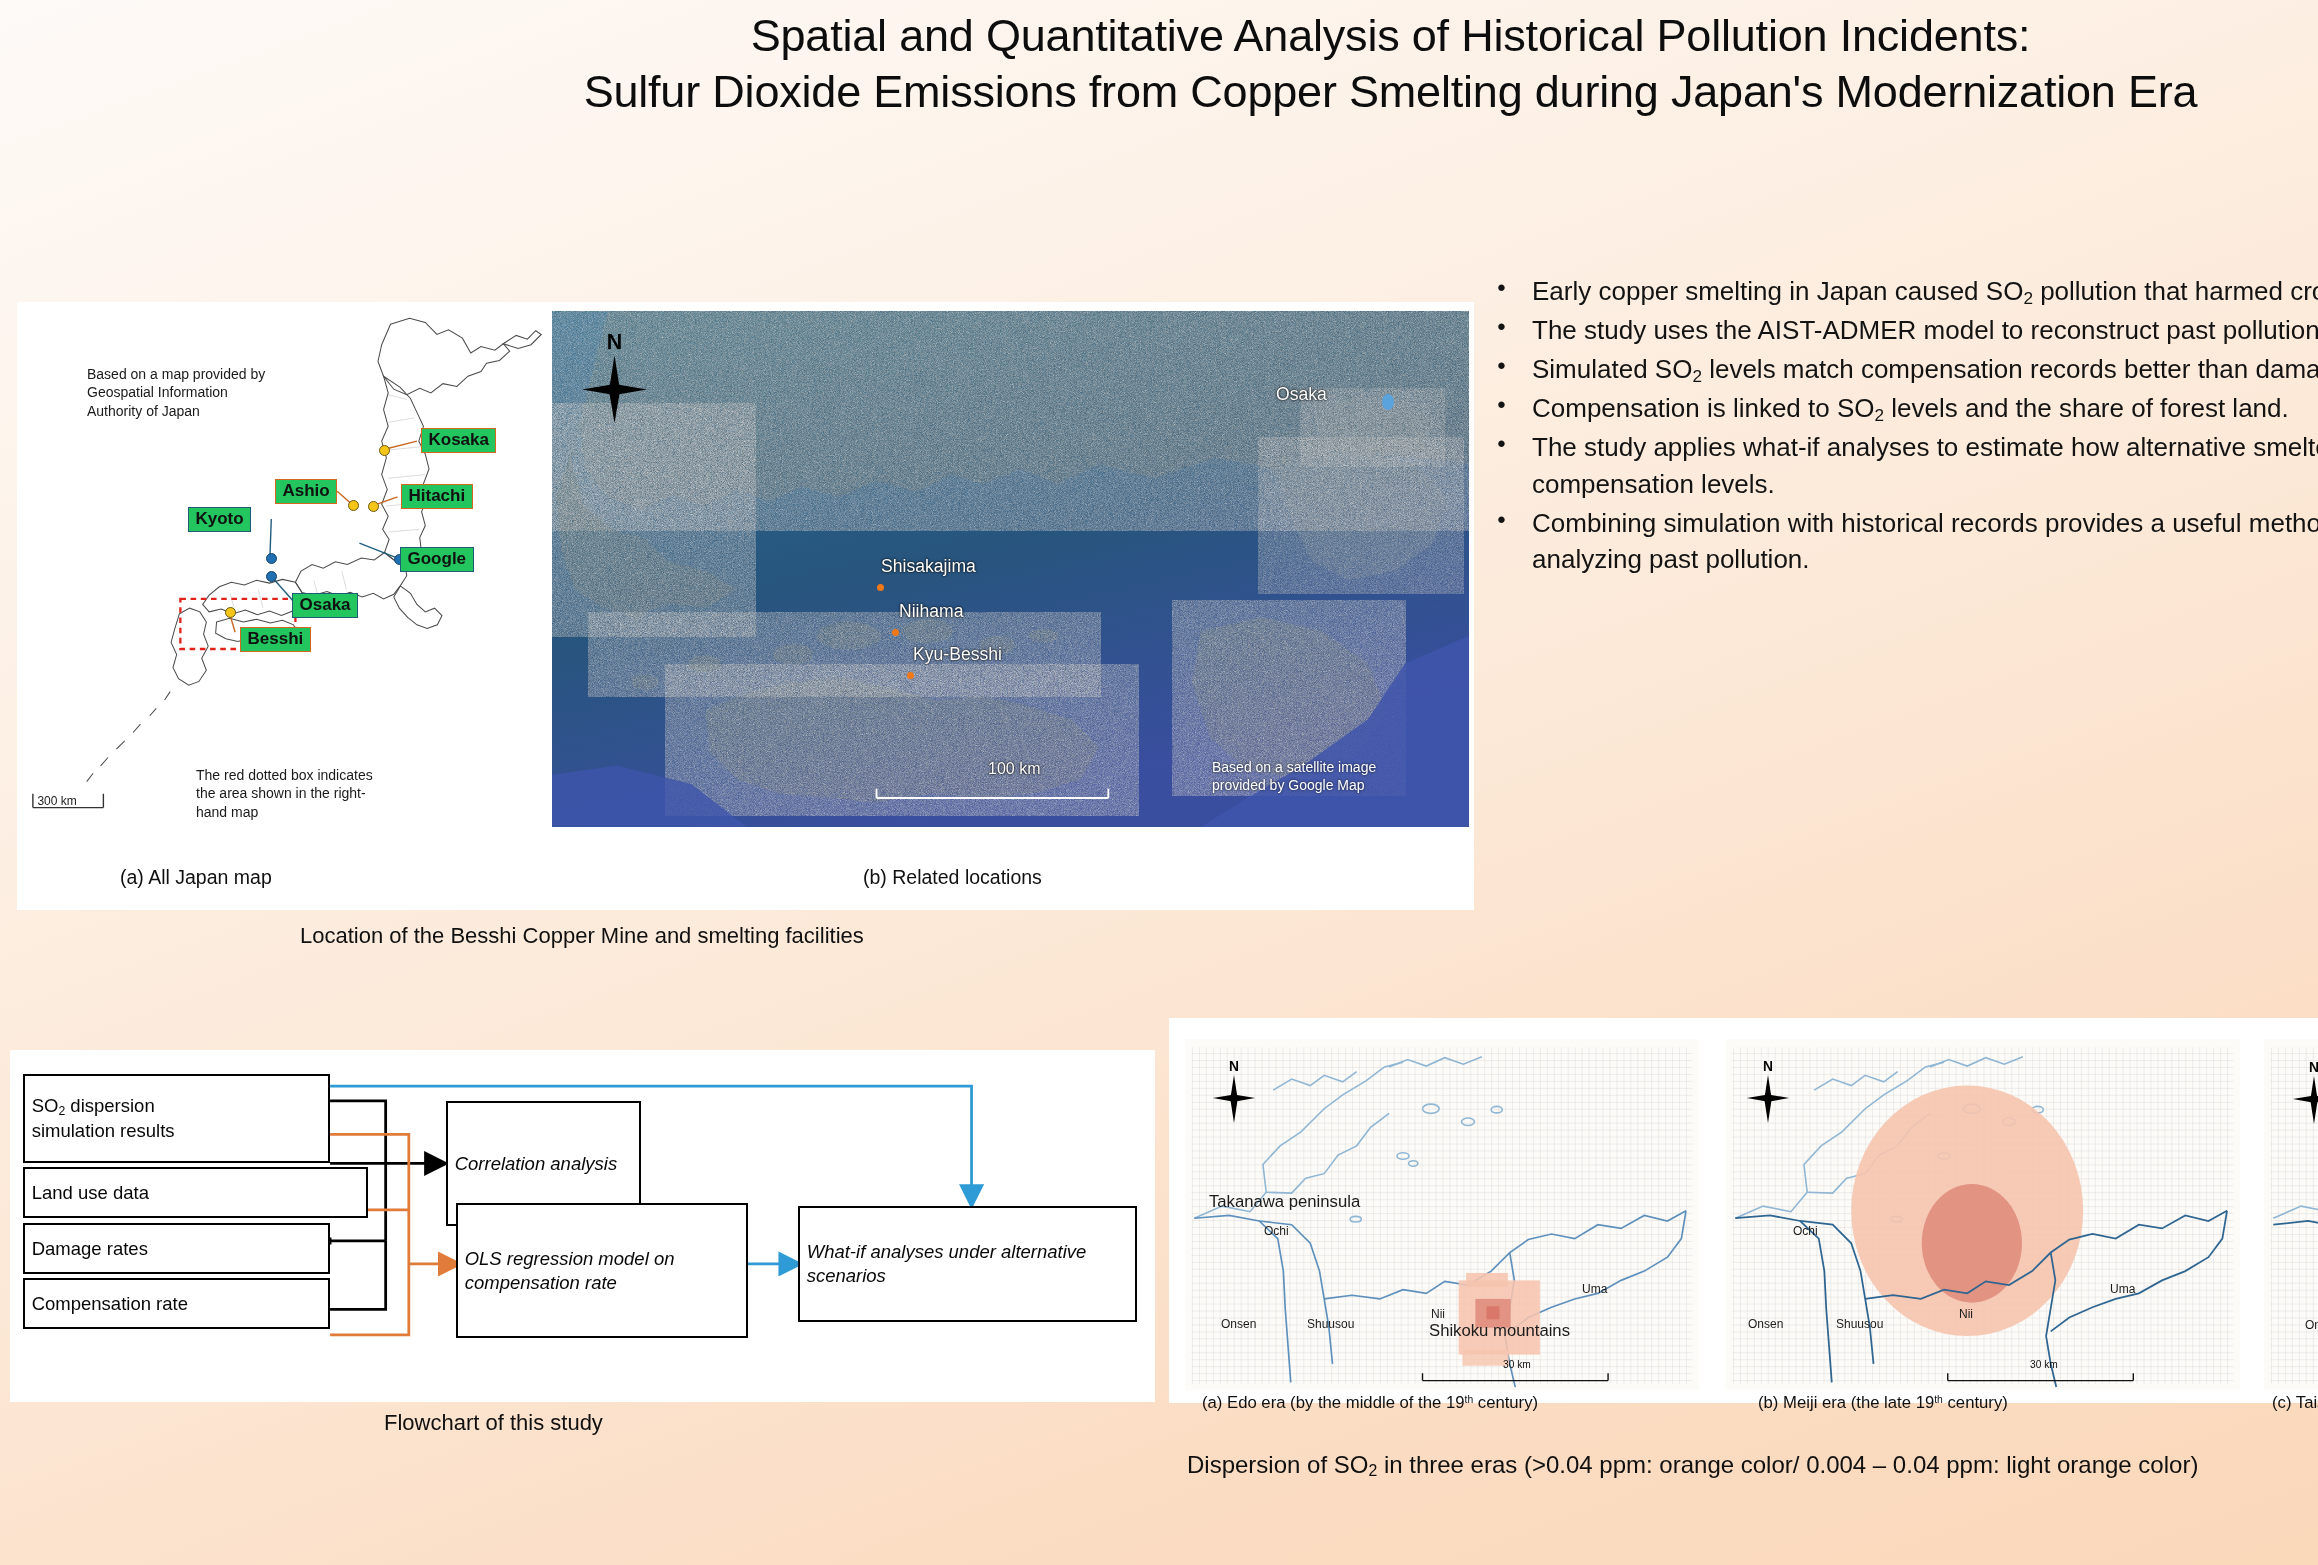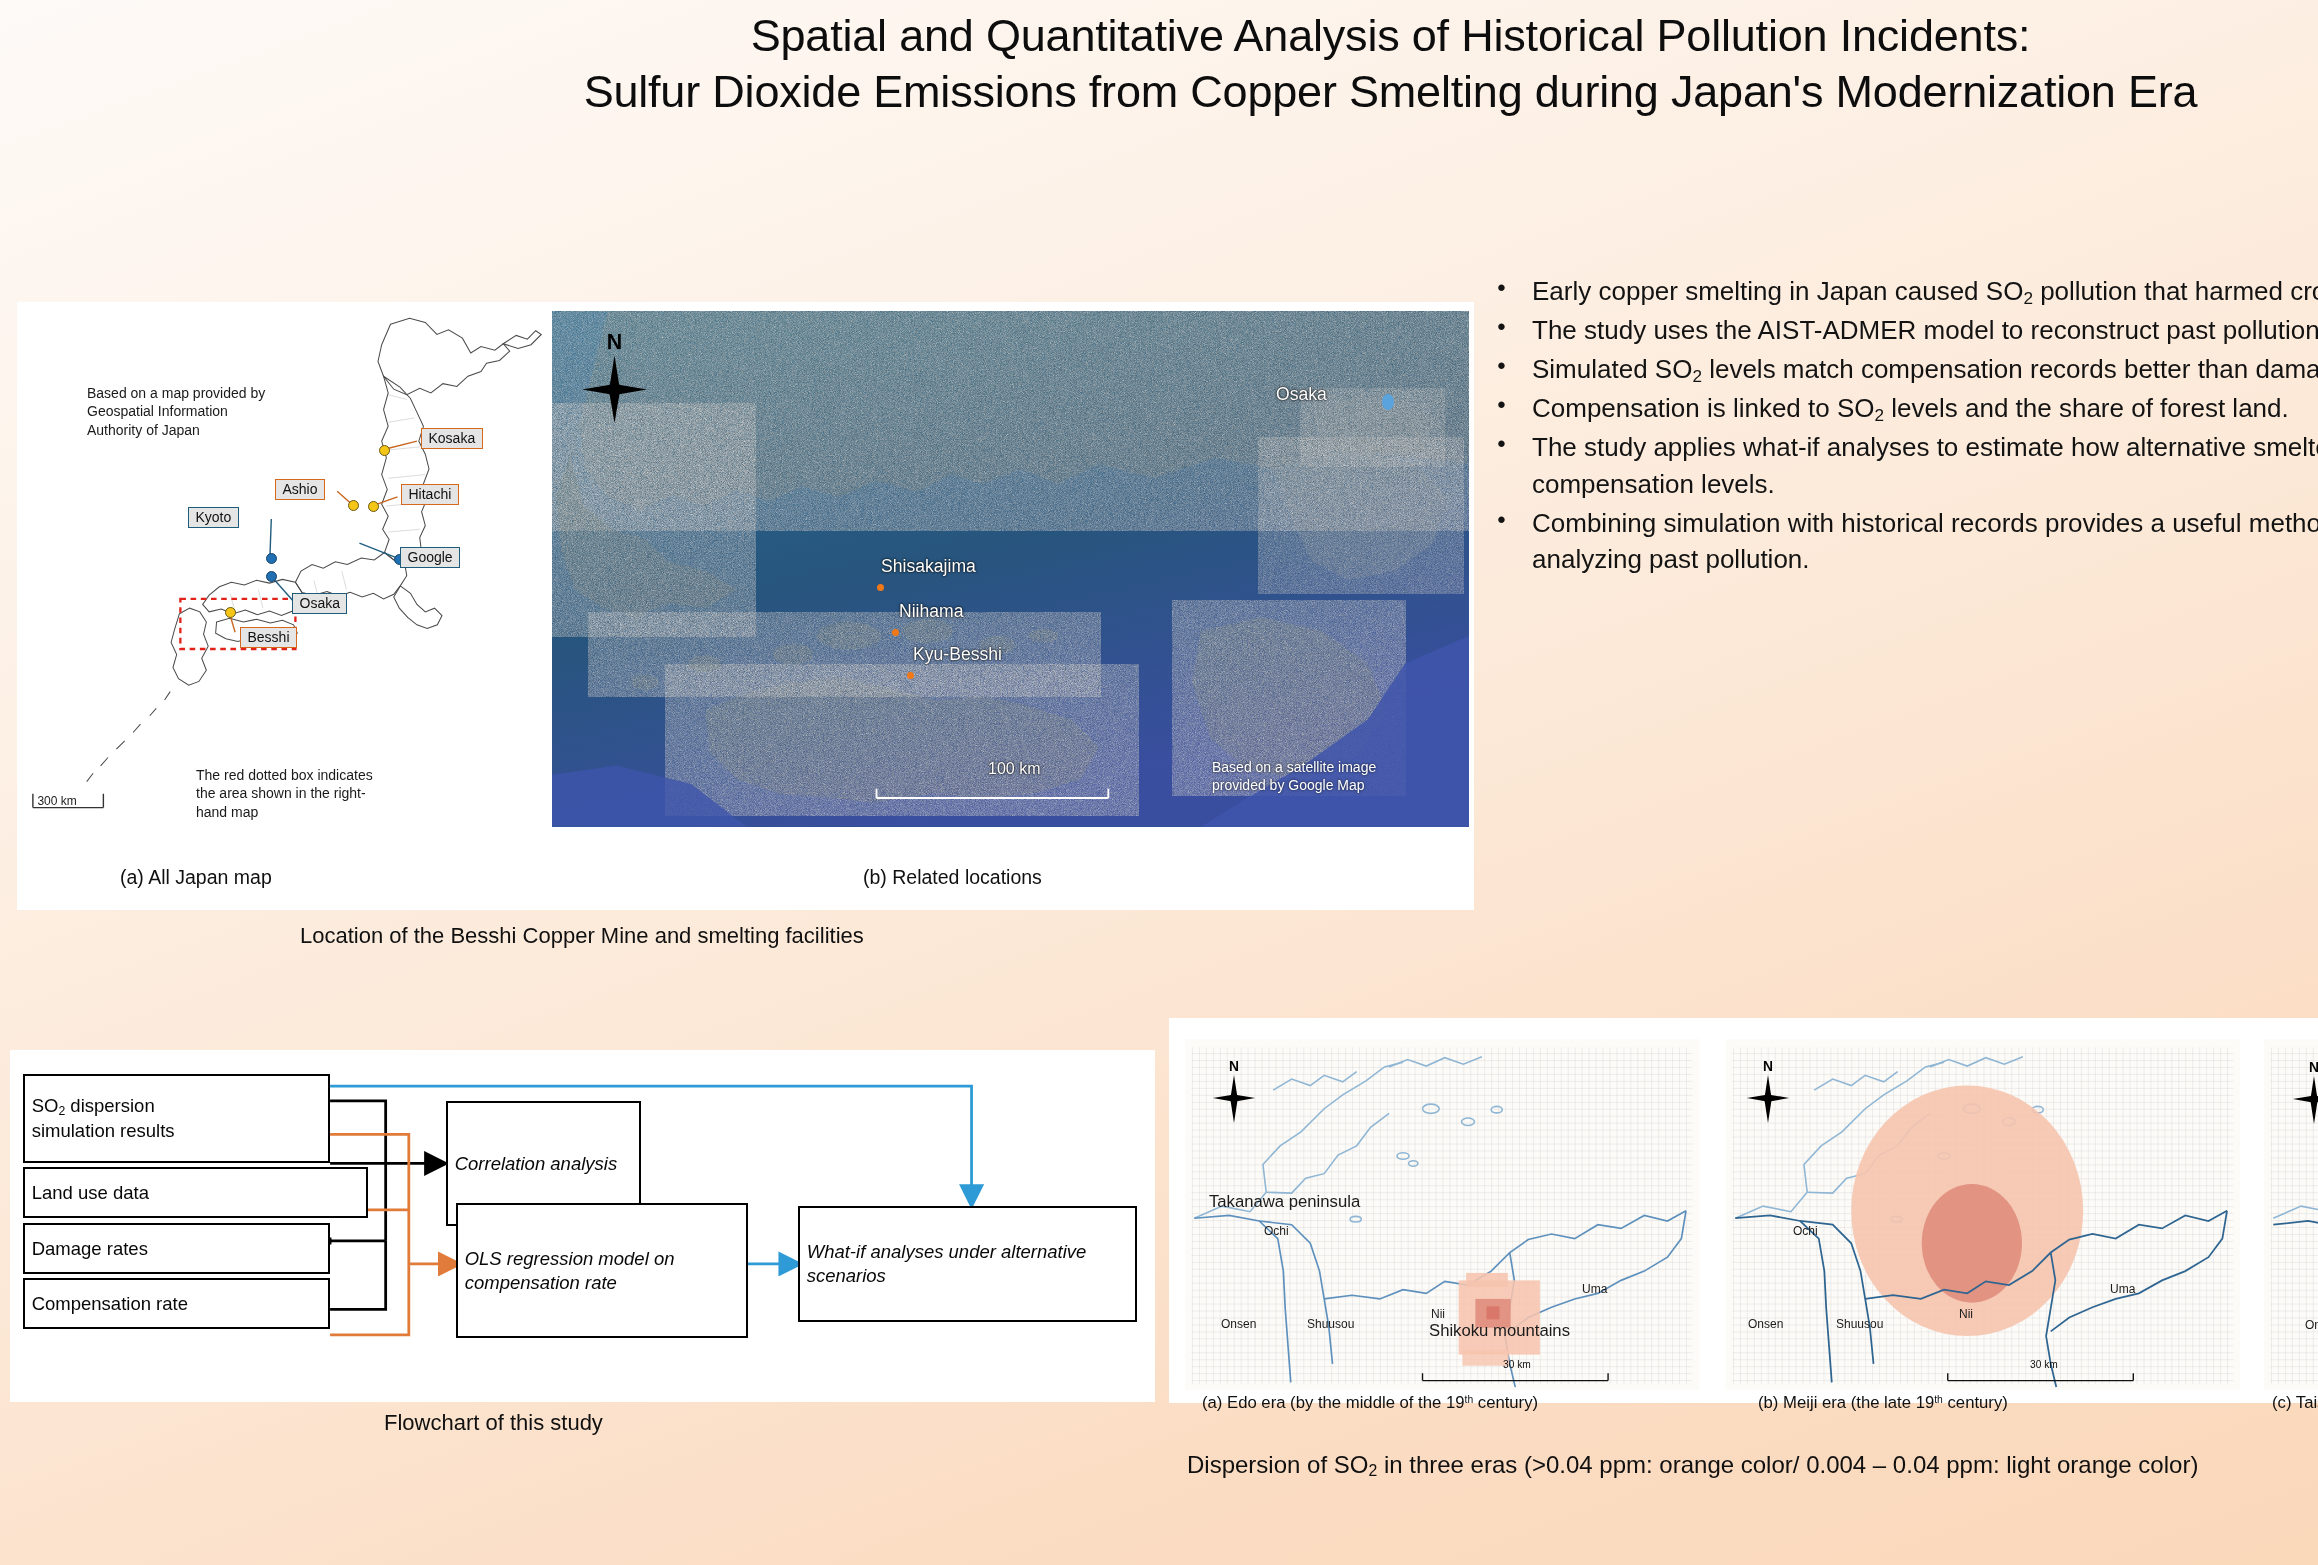--- a/index.html
+++ b/index.html
@@ -21,27 +21,27 @@
   .white-panel{background:#ffffff;}
   #panel-maps{left:17px;top:302px;width:1457px;height:608px;}
   #panel-flow{left:10.2px;top:1050px;width:1145px;height:352px;}
   #panel-disp{left:1169px;top:1018px;width:1613px;height:385px;}
 
   
   #japan-map{left:17px;top:302px;width:529px;height:552px;}
   #japan-map .note{
     position:absolute;font-size:14px;line-height:1.32;color:#1a1a1a;
   }
-  #jp-source{left:70px;top:82px;}
+  #jp-source{left:70px;top:63px;}
   #jp-redbox-note{left:179px;top:464px;}
   .jp-svg{position:absolute;left:0;top:0;}
 
   .jp-label{
-    position:absolute;font-size:14px;padding:1.4px 6.5px;background:#e5e5e5;
-    white-space:nowrap;line-height:1.18;
+    position:absolute;font-size:17px;padding:1.4px 6.5px;background:#22c55e;
+    white-space:nowrap;line-height:1.18;font-weight:bold;
   }
   .lab-orange{border:1.4px solid #D2691E;color:#111;}
   .lab-blue{border:1.4px solid #1F5C7A;color:#111;}
 
   .jp-dot{position:absolute;width:9.3px;height:9.3px;border-radius:50%;}
   .dot-y{background:#F5C518;border:1.4px solid #6b5a10;}
   .dot-b{background:#1F6FB2;border:1.4px solid #17456e;}
 
   .scale-txt{position:absolute;font-size:12px;color:#222;}
 

